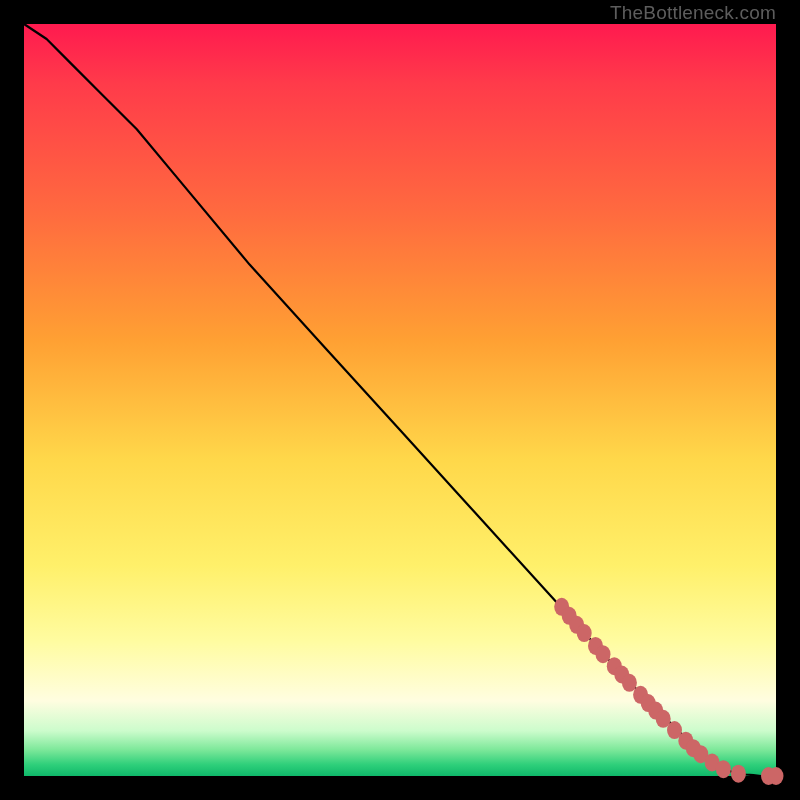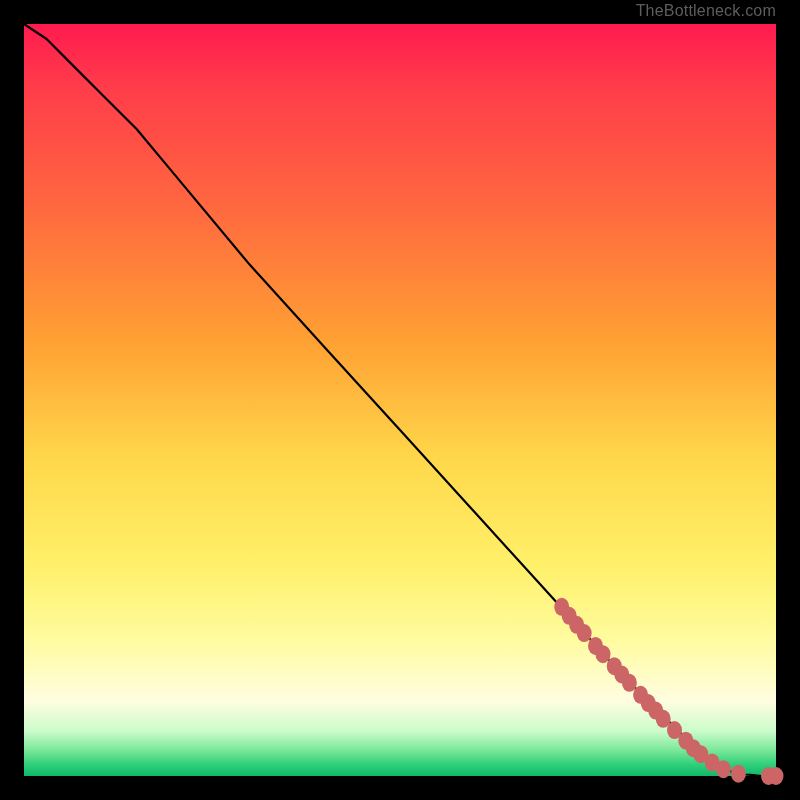--- a/index.html
+++ b/index.html
@@ -38,21 +38,21 @@
       #7de89a 96.5%,
       #2ecf7a 98.5%,
       #0fb86a 100%
     );
   }
   .attribution {
     position: absolute;
     top: 2px;
     right: 24px;
     color: #5d5d5d;
-    font-size: 16px;
+    font-size: 19px;
     letter-spacing: 0.2px;
   }
   svg.overlay {
     position: absolute;
     left: 0;
     top: 0;
     width: 752px;
     height: 752px;
     overflow: visible;
   }

